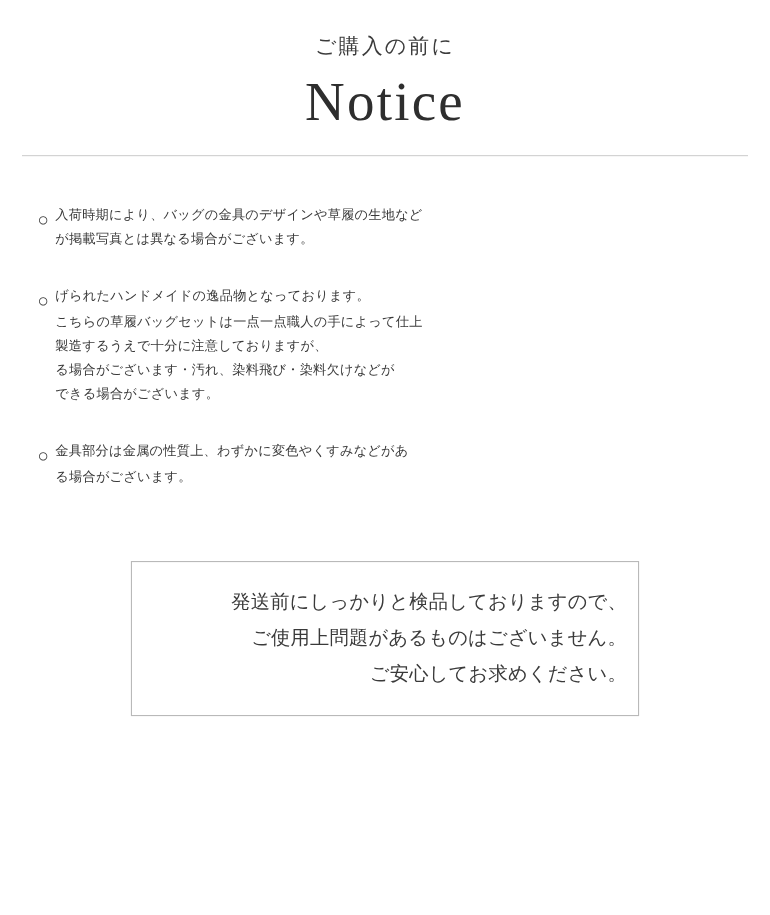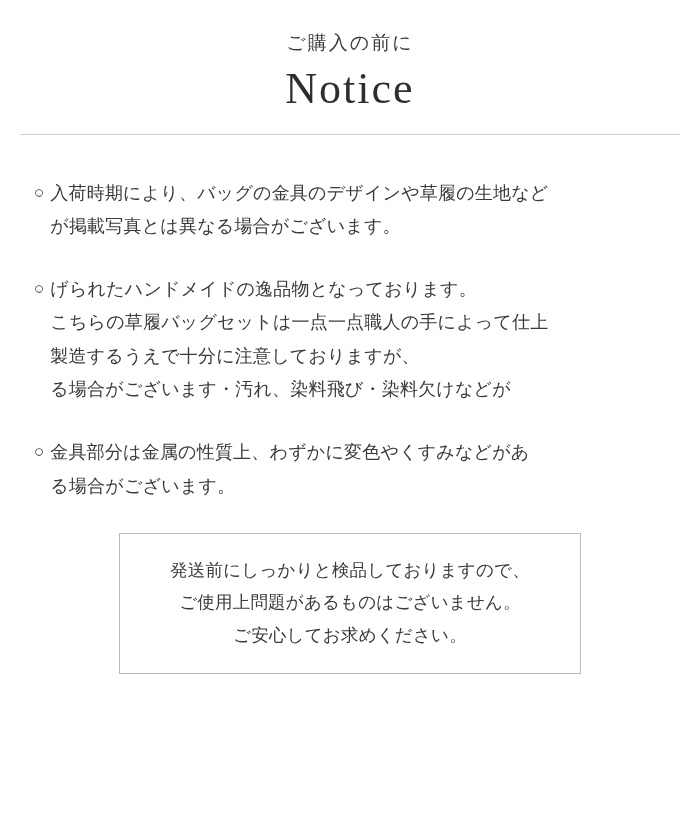--- a/index.html
+++ b/index.html
@@ -29,21 +29,21 @@
   }
   .header .kicker {
     font-family: "Liberation Serif", serif;
     font-size: 19px;
     letter-spacing: 2px;
     color: #3b3b3b;
     line-height: 1.4;
   }
   .header .title {
     font-family: "Liberation Serif", serif;
-    font-size: 44px;
+    font-size: 50px;
     font-weight: 400;
     letter-spacing: 2px;
     color: #2e2e2e;
     line-height: 1.25;
     margin-top: 4px;
   }
   .divider {
     margin: 18px auto 0 auto;
     width: 660px;
     height: 1px;
@@ -64,42 +64,43 @@
   }
   .note-marker {
     flex: 0 0 auto;
     font-size: 17px;
     line-height: 1.85;
     color: #3a3a3a;
     margin-right: 6px;
   }
   .note-body {
     flex: 1 1 auto;
-    font-size: 18px;
+    font-size: 12px;
     line-height: 1.85;
     color: #3a3a3a;
     letter-spacing: 0.2px;
   }
   .note-body .line {
     display: block;
     white-space: nowrap;
   }
 
   
   .box-wrap {
     display: flex;
     justify-content: center;
     margin-top: 22px;
   }
   .box {
     border: 1px solid #b9b9b9;
     width: 462px;
     box-sizing: border-box;
     padding: 20px 10px 22px 10px;
-    text-align: center;
+    text-align: right;
+    margin-top: 36px;
   }
   .box .line {
     display: block;
     font-size: 17.5px;
     line-height: 1.85;
     color: #3a3a3a;
     letter-spacing: 0.2px;
   }
 </style>
 </head>
@@ -124,20 +125,21 @@
       </div>
     </div>
 
     <div class="note">
       <span class="note-marker">○</span>
       <div class="note-body">
         <span class="line">げられたハンドメイドの逸品物となっております。</span>
         <span class="line">こちらの草履バッグセットは一点一点職人の手によって仕上</span>
         <span class="line">製造するうえで十分に注意しておりますが、</span>
         <span class="line">る場合がございます・汚れ、染料飛び・染料欠けなどが</span>
+        <span class="line">できる場合がございます。</span>
       </div>
     </div>
 
     <div class="note">
       <span class="note-marker">○</span>
       <div class="note-body">
         <span class="line">金具部分は金属の性質上、わずかに変色やくすみなどがあ</span>
         <span class="line">る場合がございます。</span>
       </div>
     </div>

